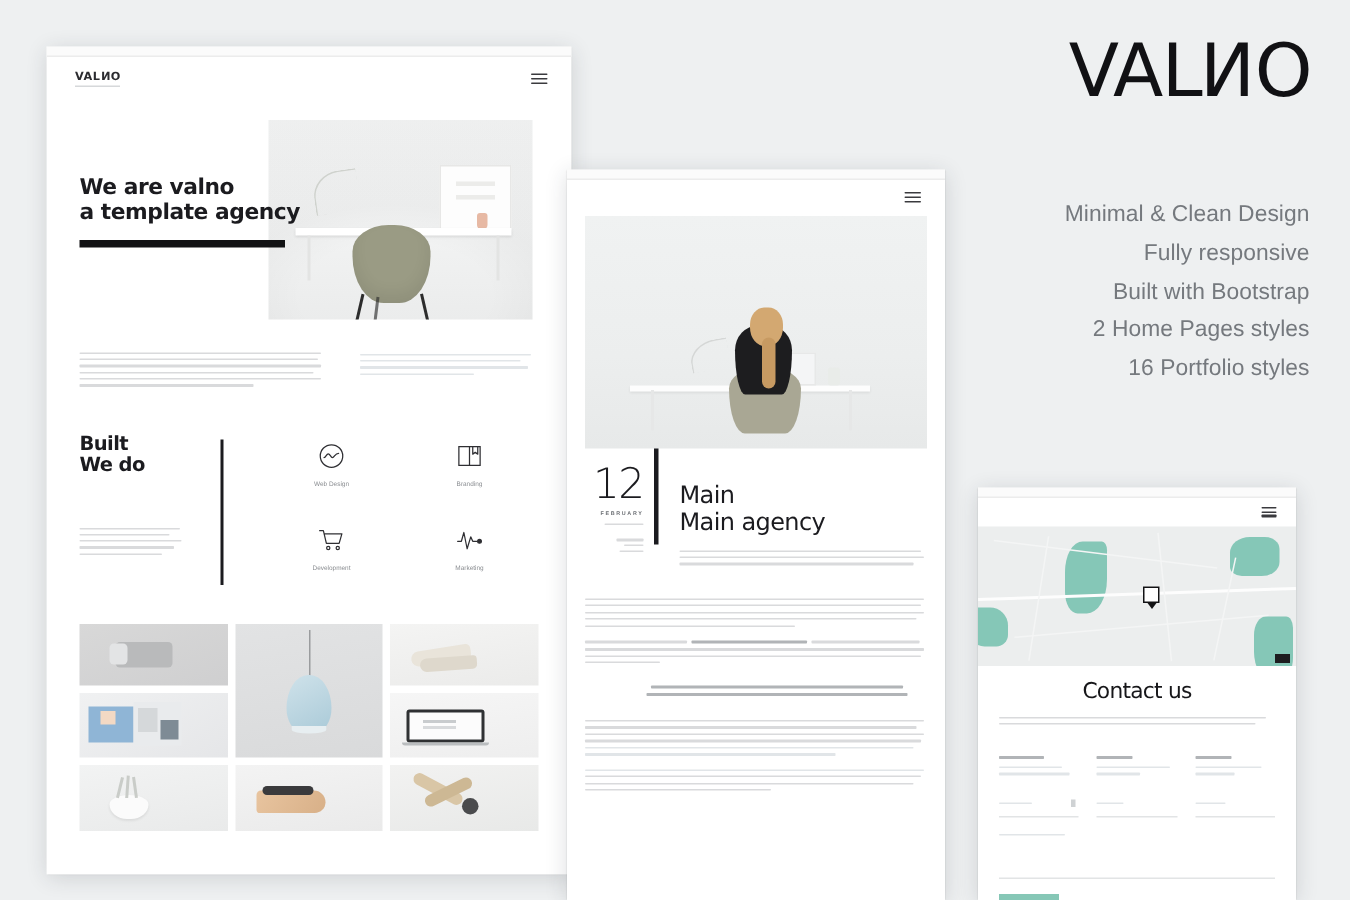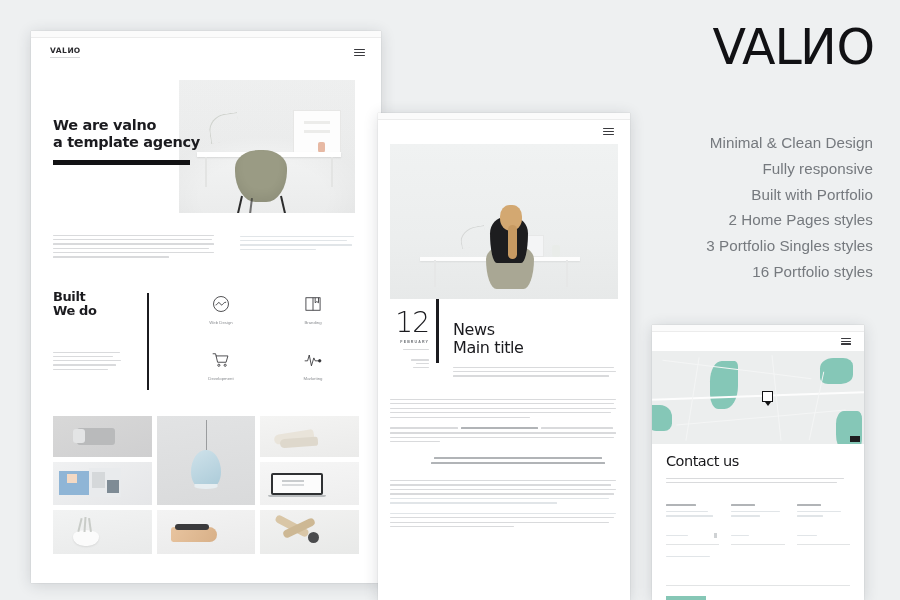--- a/index.html
+++ b/index.html
@@ -90,21 +90,21 @@
   .news-month { color:#6d7075; letter-spacing:1.1px; font-size:3.6px; font-weight:700; }
   .news-title { font-family:"DejaVu Sans", sans-serif; font-weight:400; color:#1b1b1f; line-height:1.12; letter-spacing:-.4px; }
 
   
   .map { position: relative; background:#eceeee; overflow:hidden; }
   .park { position:absolute; background:#7cc3b2; opacity:.92; }
   .road { position:absolute; background:#fdfdfd; }
   .road.thin { background:#f4f5f5; }
   .pin-box { position:absolute; width:11px; height:11px; border:1.6px solid #121214; background:#fff; }
   .pin-tip { position:absolute; width:0;height:0; border-left:3px solid transparent; border-right:3px solid transparent; border-top:4px solid #121214; }
-  .contact-title { font-family:"DejaVu Sans", sans-serif; font-weight:400; color:#17171a; letter-spacing:-.5px; }
+  .contact-title { font-family:"DejaVu Sans", sans-serif; font-weight:400; color:#17171a; letter-spacing:-.5px;text-align:center; }
   .field { border-bottom:1px solid #e2e4e5; }
   .send-btn { background:#86c7b6; }
 
   
   #brand { position:absolute; right:26px; top:24px; text-align:right; }
   .brand-word {
     font-family:"DejaVu Sans", sans-serif; font-weight:400; font-size:49px;
     color:#111114; letter-spacing:-1px; line-height:.96;
   }
   .brand-word .rn { display:inline-block; transform:scaleX(-1); }
@@ -305,22 +305,22 @@
       <div class="lines" style="gap:2.4px;margin-top:5px;align-items:flex-end;">
         <div class="ln" style="height:1.2px;width:26px;"></div>
         <div class="ln" style="height:1.2px;width:18px;margin-top:7px;"></div>
         <div class="ln" style="height:1.2px;width:13px;"></div>
         <div class="ln" style="height:1.2px;width:16px;"></div>
       </div>
     </div>
     <div class="vrule" style="width:3px;height:110px;margin-top:-58px;"></div>
     <div style="flex:1;padding-left:14px;padding-top:10px;">
       <div class="news-title" style="font-size:16px;">
-        <span style="display:block;">News</span>
-        <span style="display:block;">Main title</span>
+        <span style="display:block;">Main</span>
+        <span style="display:block;">Main agency</span>
       </div>
       <div class="lines" style="gap:3px;margin-top:10px;">
         <div class="ln" style="height:1.3px;width:99%;"></div>
         <div class="ln" style="height:1.3px;width:100%;"></div>
         <div class="ln" style="height:1.3px;width:96%;"></div>
       </div>
     </div>
   </div>
 
   <div style="padding:0 14px 0 12px;margin-top:22px;">
@@ -441,17 +441,16 @@
   <div class="send-btn" style="margin:10px 0 0 14px;width:40px;height:7px;"></div>
 </div>
 
 <div id="brand">
   <div class="brand-word"><span>VAL</span><span class="rn">N</span><span>O</span></div>
 </div>
 
 <ul id="features">
   <li>Minimal &amp; Clean Design</li>
   <li>Fully responsive</li>
-  <li>Built with Portfolio</li>
+  <li>Built with Bootstrap</li>
   <li>2 Home Pages styles</li>
-  <li>3 Portfolio Singles styles</li>
   <li>16 Portfolio styles</li>
 </ul>
 
 </body></html>

